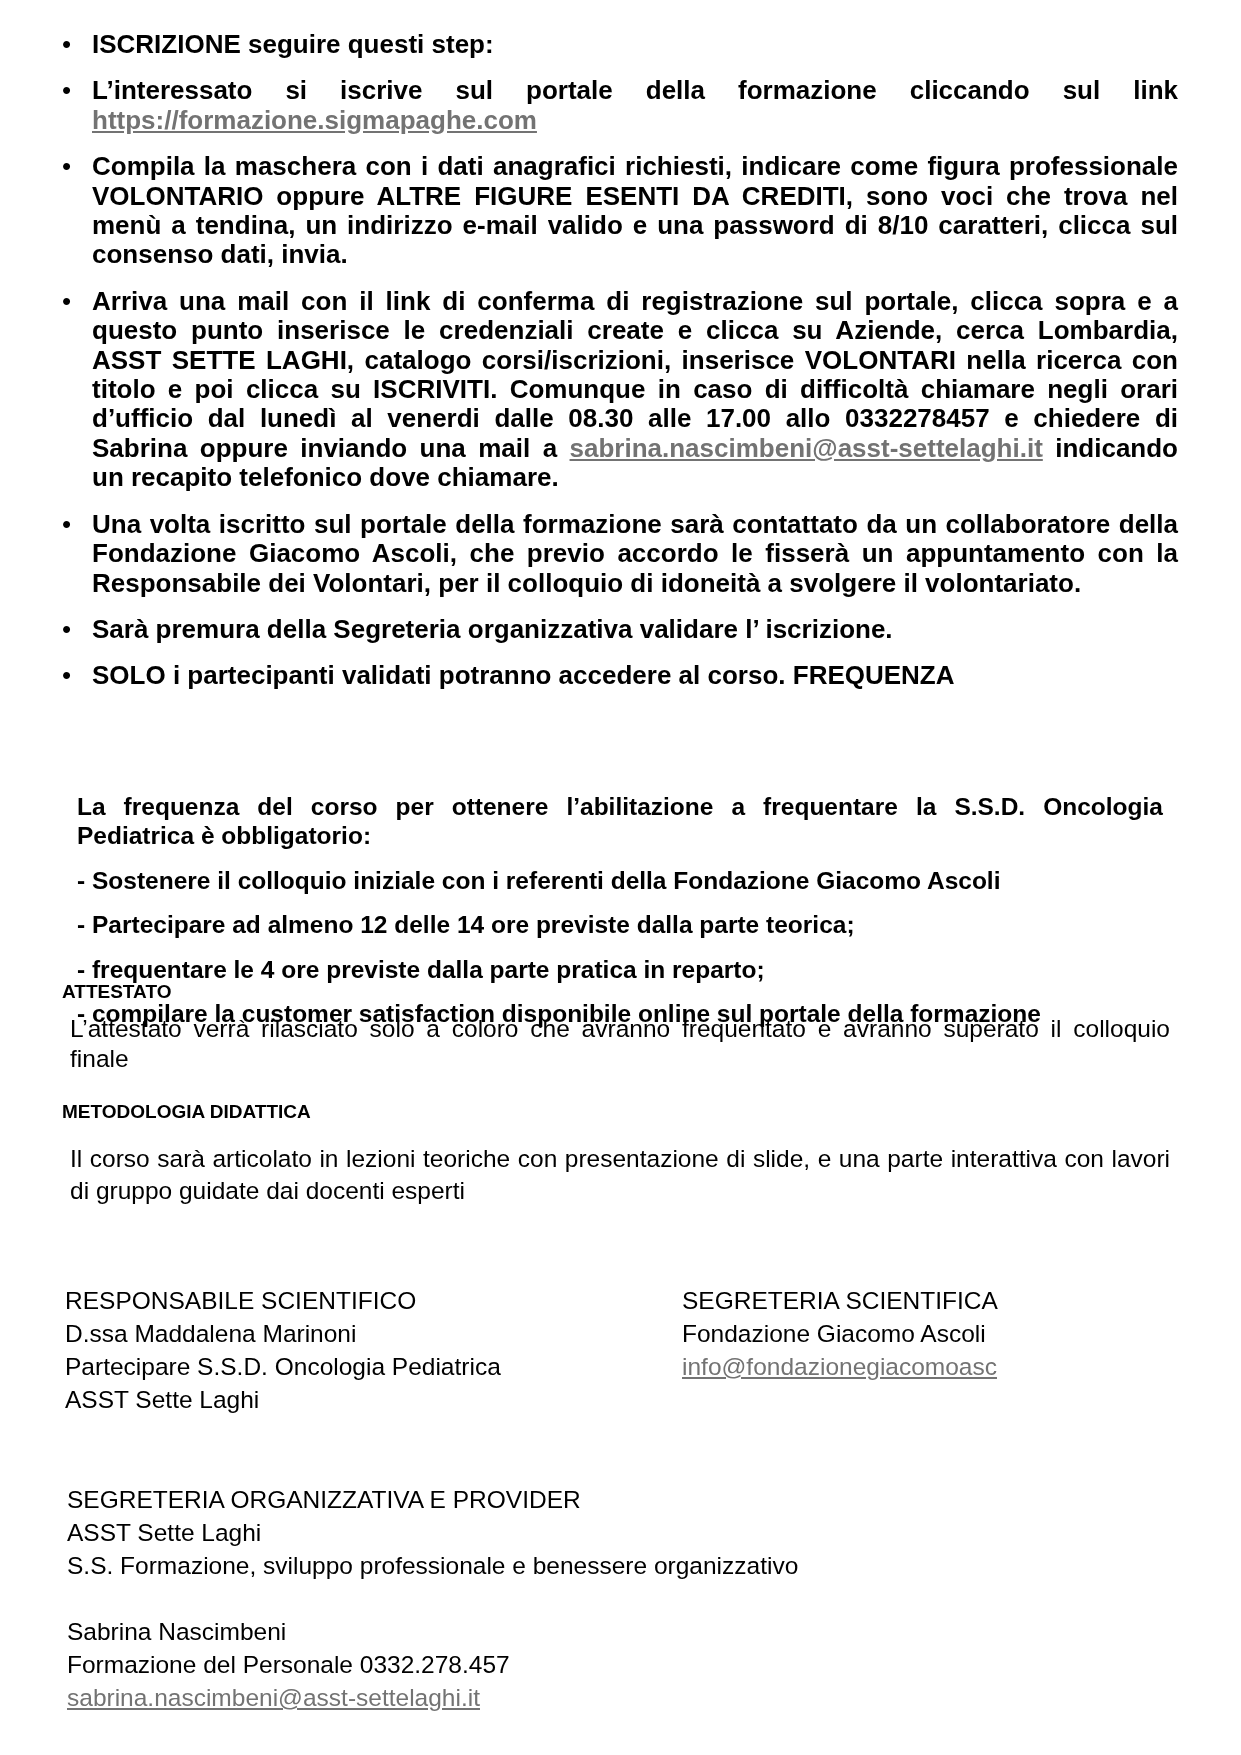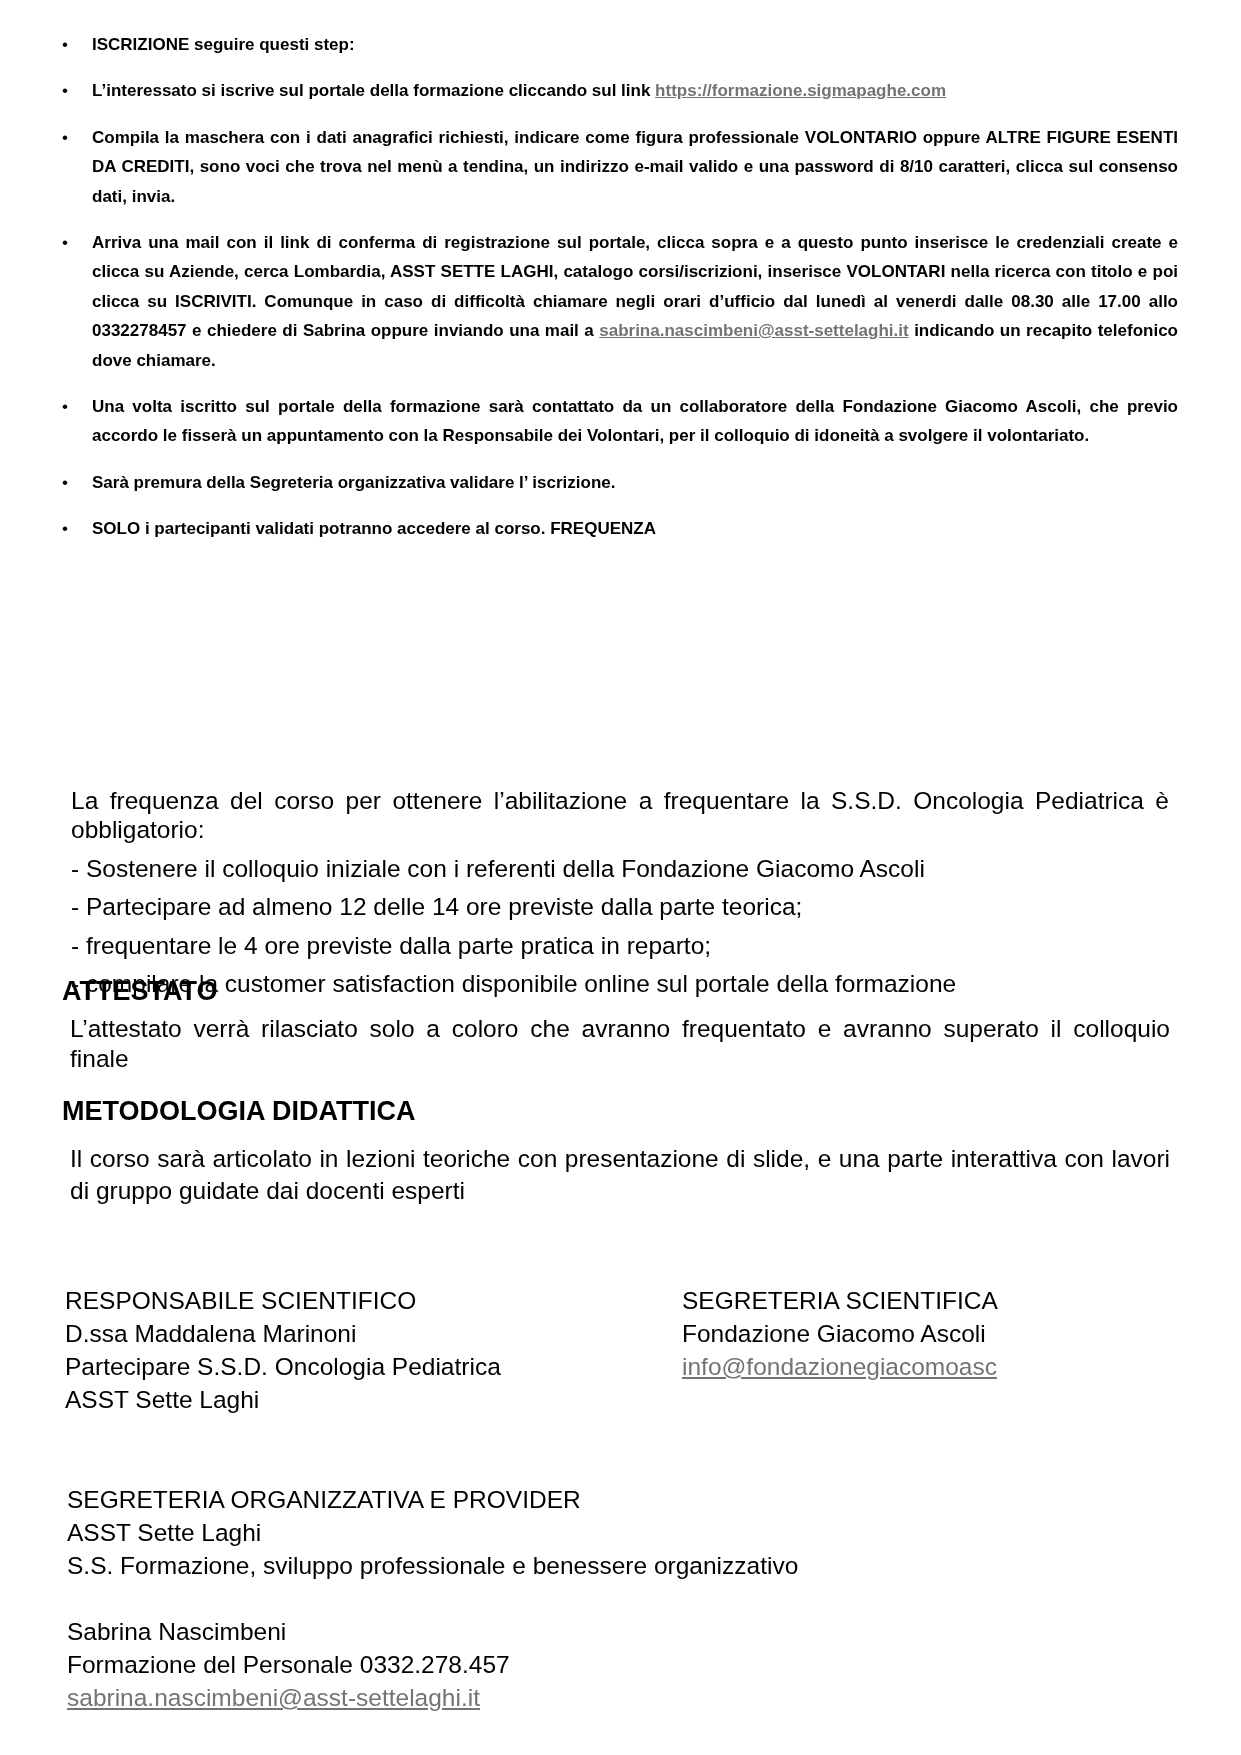--- a/index.html
+++ b/index.html
@@ -3,31 +3,31 @@
 <meta charset="utf-8">
 <style>
   html, body { margin: 0; padding: 0; background: #ffffff; }
   body {
     width: 1241px; height: 1755px; position: relative; overflow: hidden;
     font-family: "Liberation Sans", sans-serif; color: #000;
   }
   .page { position: absolute; left: 0; top: 0; width: 1241px; height: 1755px; }
   ul.steps { position: absolute; left: 62px; top: 30px; width: 1116px; margin: 0; padding: 0; list-style: none; }
   ul.steps li {
-    position: relative; padding-left: 30px; font-weight: bold; font-size: 17px;
+    position: relative; padding-left: 30px; font-weight: bold; font-size: 26px;
     line-height: 29.4px; text-align: justify; margin-bottom: 17px;
   }
   ul.steps li::before {
     content: "\2022"; position: absolute; left: 0; top: 0; font-weight: normal;
   }
   a.link { color: #737373; text-decoration: underline; }
   .freq { position: absolute; left: 62px; top: 777px; width: 1116px; font-size: 24.5px; line-height: 29.4px; }
-  .freq p { margin: 9px; text-align: justify; }
+  .freq p { margin: 15px; text-align: justify; font-weight: bold; }
   .block { position: absolute; left: 62px; width: 1116px; font-size: 24.5px; line-height: 29.4px; }
-  .block h3 { margin: 0; font-size: 27px; font-weight: bold; line-height: 29.4px; }
+  .block h3 { margin: 0; font-size: 19px; font-weight: bold; line-height: 29.4px; }
   .block p { margin: 8px; text-align: justify; }
   .col { position: absolute; font-size: 24.5px; line-height: 33px; }
   .col h3 { margin: 0; font-size: 24.5px; font-weight: normal; line-height: 33px; }
   .col div { white-space: nowrap; }
 </style>
 </head>
 <body>
 
 <div class="page">
 

